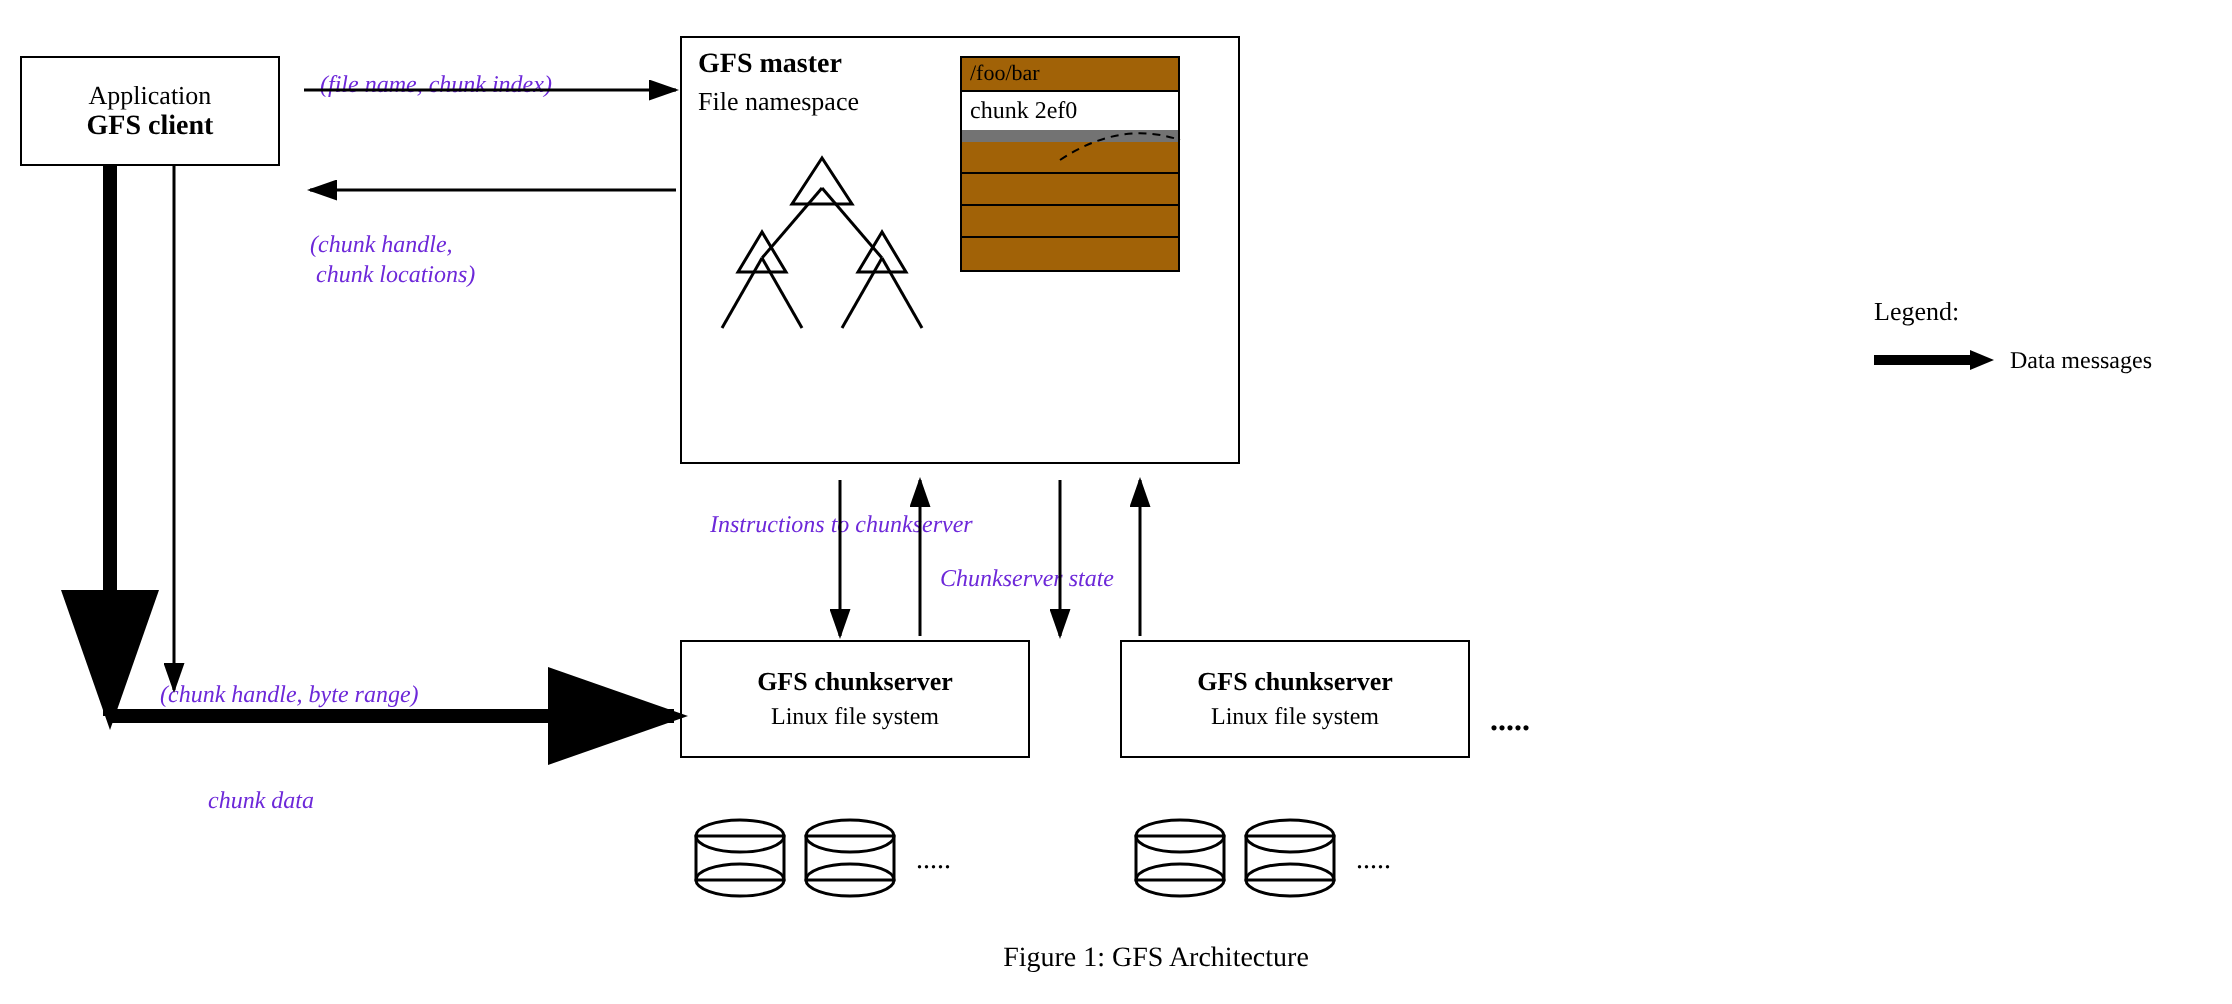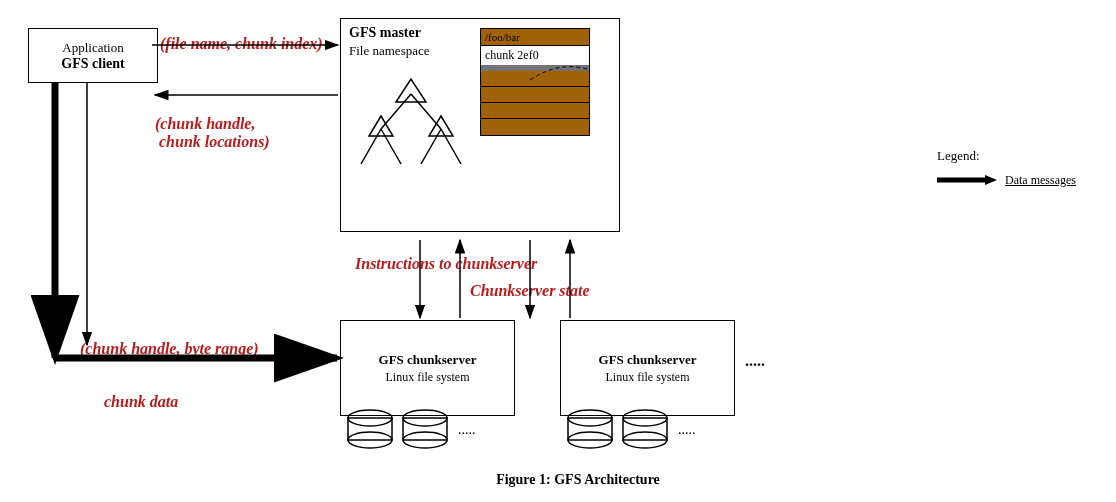--- a/index.html
+++ b/index.html
@@ -12,21 +12,21 @@
       position: relative;
     }
     .diagram-container {
       position: relative;
       width: 1116px;
       height: 502px;
     }
     
     .app-box {
       position: absolute;
-      left: 28px;
+      left: 10px;
       top: 28px;
       width: 130px;
       height: 55px;
       border: 1px solid #000;
       display: flex;
       flex-direction: column;
       align-items: center;
       justify-content: center;
       background: #fff;
     }
@@ -81,21 +81,21 @@
       border-bottom: 1px solid #000;
     }
     .chunk-row:last-child {
       border-bottom: none;
     }
 
     
     .chunkserver-box {
       position: absolute;
       width: 175px;
-      height: 96px;
+      height: 59px;
       border: 1.5px solid #000;
       background: #fff;
       display: flex;
       flex-direction: column;
       align-items: center;
       justify-content: center;
     }
     .chunkserver-title {
       font-size: 13px;
       font-weight: bold;
@@ -126,42 +126,40 @@
       margin-bottom: 8px;
     }
     .legend-item {
       display: flex;
       align-items: center;
       margin-bottom: 6px;
       gap: 8px;
     }
     .legend-label {
       font-size: 12px;
-      text-decoration: underline;
     }
 
     
     .figure-caption {
       position: absolute;
       bottom: 14px;
       left: 0;
       right: 0;
       text-align: center;
       font-size: 14px;
-      font-weight: bold;
+      font-weight: normal;
       padding-left: 40px;
     }
 
     
     .arrow-label {
       position: absolute;
-      font-size: 16px;
+      font-size: 12px;
       font-style: italic;
-      color: #b91c1c;
-      font-weight: bold;
+      color: #6d28d9;
     }
   </style>
 </head>
 <body>
 
 <div class="diagram-container">
 
   <div class="app-box">
     <span class="app-label">Application</span>
     <span class="gfs-client-label">GFS client</span>

